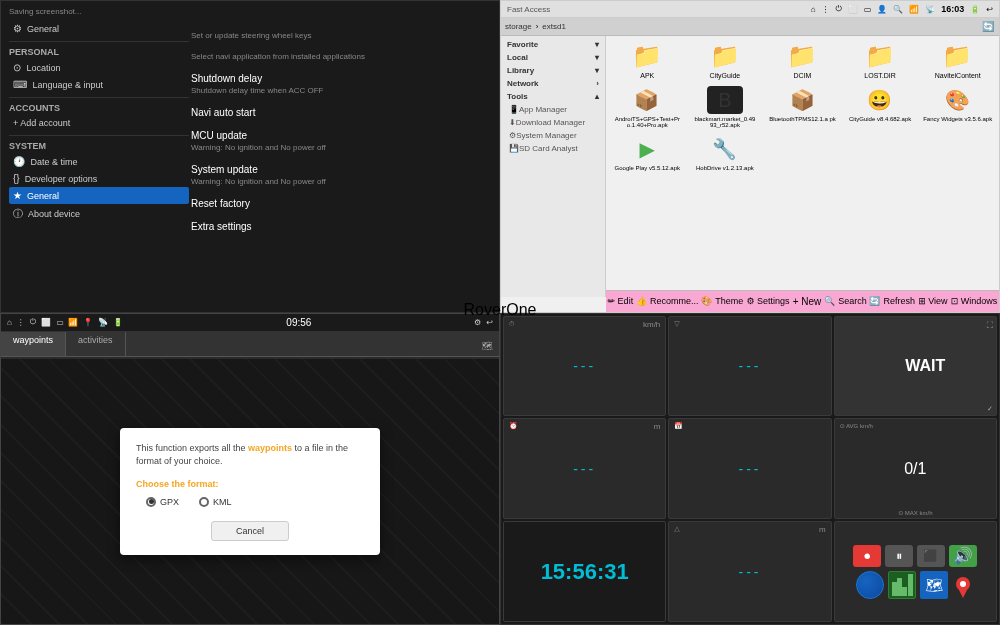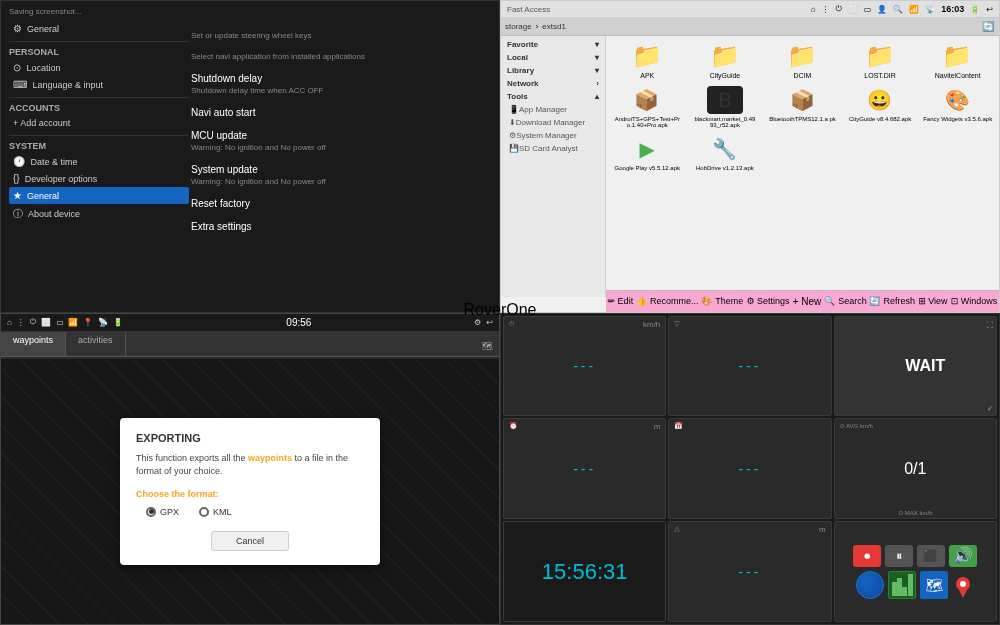--- a/index.html
+++ b/index.html
@@ -341,21 +341,21 @@
     .dash-cell.score-cell .score-val {
       font-size: 16px;
       font-weight: normal;
       color: #fff;
     }
     .dash-cell.time-cell {
       background: #1a1a1a;
     }
     .dash-cell.time-cell .time-val {
       font-size: 22px;
-      font-weight: normal;
+      font-weight: bold;
       color: #00bcd4;
     }
     .dash-cell .icon-row {
       display: flex;
       gap: 4px;
       align-items: center;
       justify-content: center;
     }
     .dash-btn {
       width: 28px;
@@ -652,21 +652,20 @@
     <div class="nav-tabs">
       <div class="nav-tab active">waypoints</div>
       <div class="nav-tab">activities</div>
       <div style="margin-left:auto;padding:3px 6px;">
         <span style="font-size:9px;color:#aaa;">🗺</span>
       </div>
     </div>
     <div class="map-bg"></div>
     <div class="dialog-overlay">
       <div class="dialog">
-        <div class="dialog-title">EXPORTING</div>
         <div class="dialog-body">
           <span>This function exports all the </span><span class="highlight">waypoints</span><span> to a file in the format of your choice.</span>
         </div>
         <div class="dialog-format-label">Choose the format:</div>
         <div class="format-options">
           <div class="radio-option">
             <div class="radio-dot selected"></div>
             <span>GPX</span>
           </div>
           <div class="radio-option">

